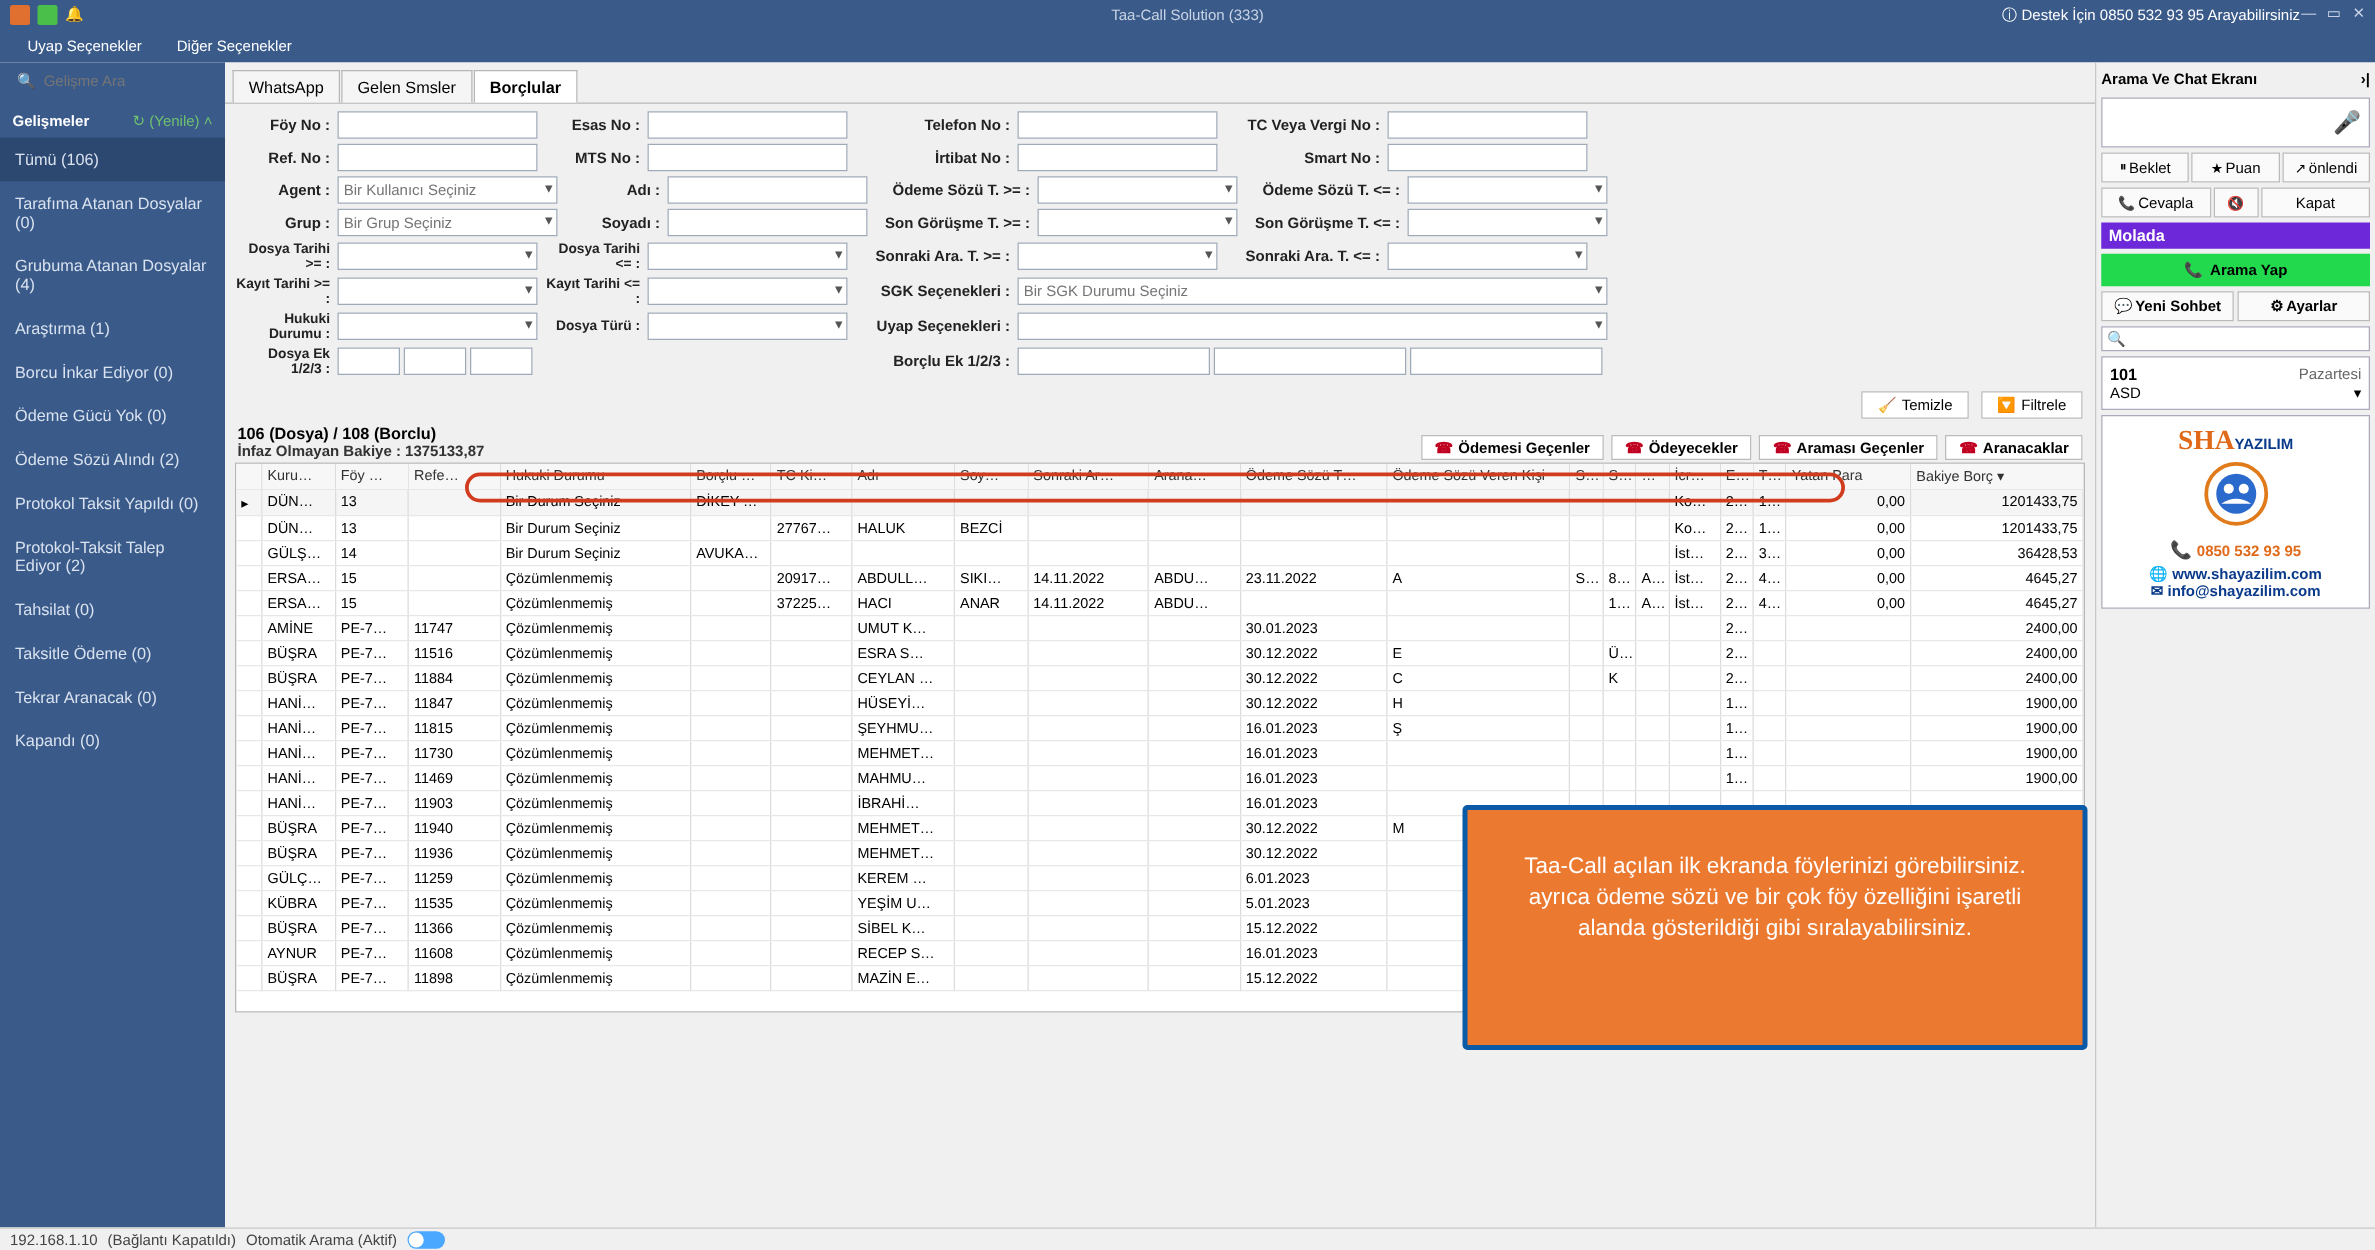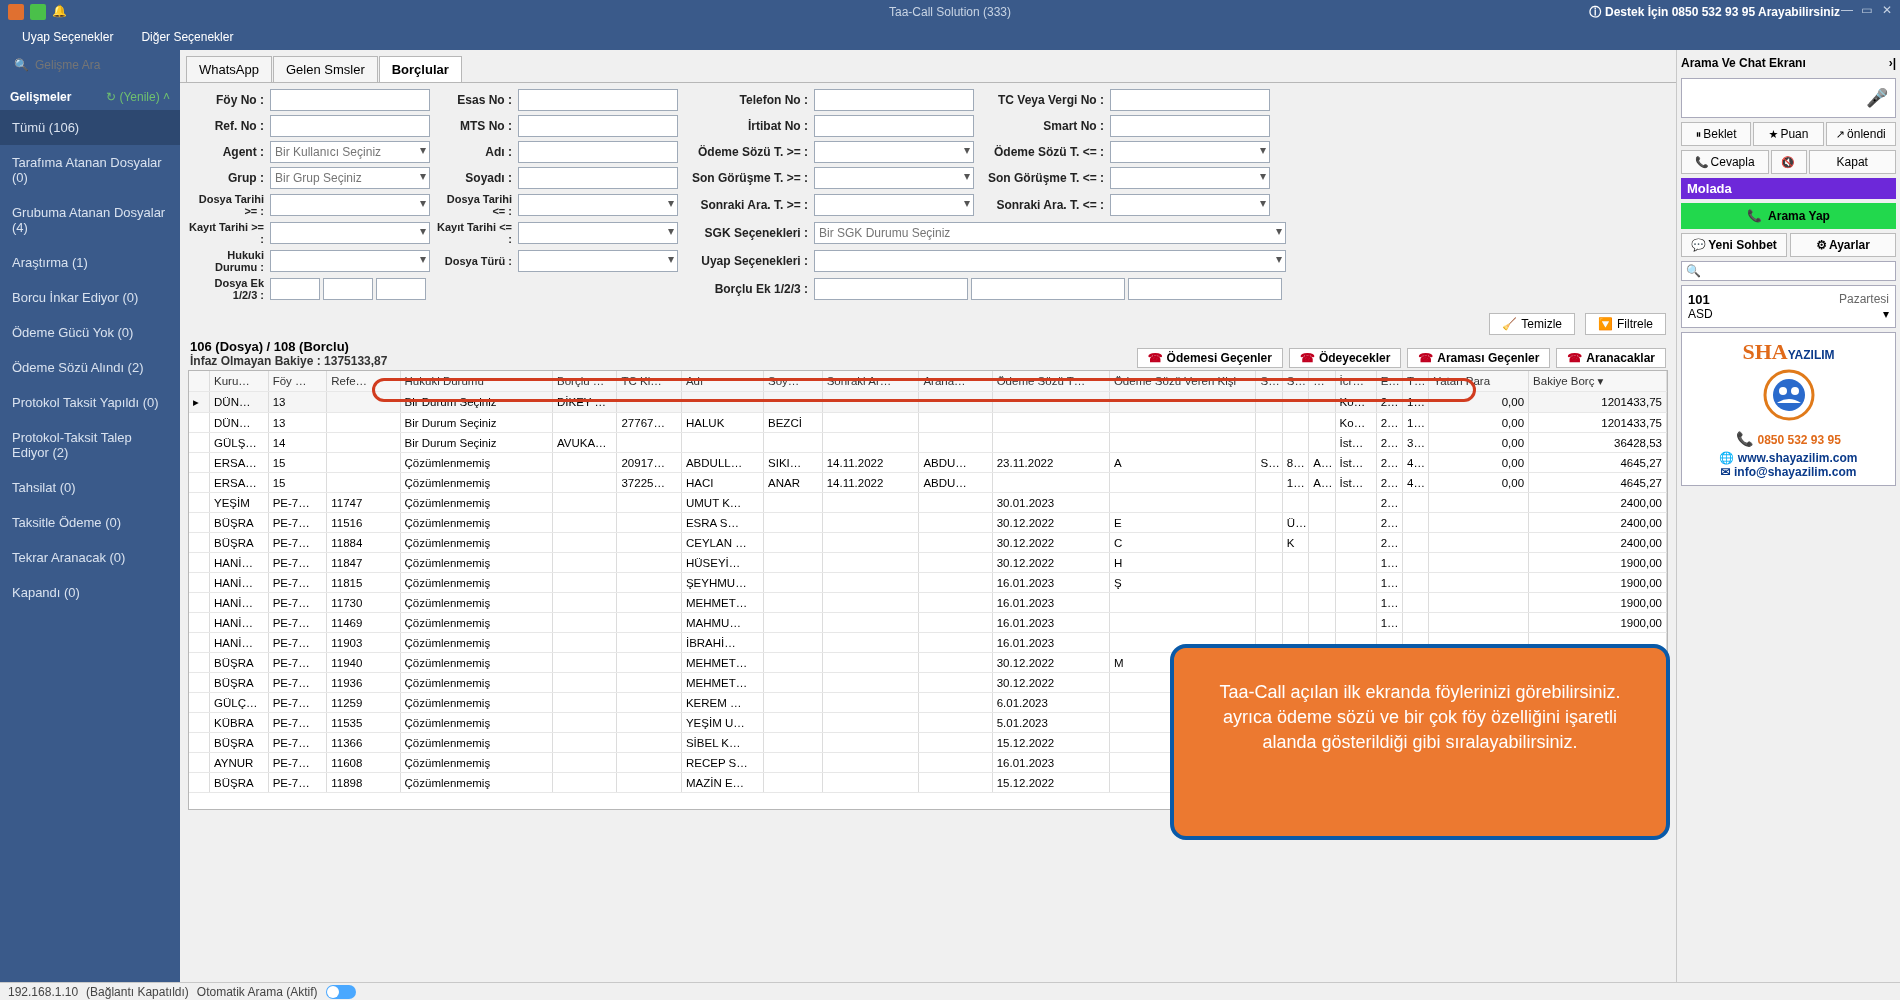--- a/index.html
+++ b/index.html
@@ -1,21 +1,21 @@
 <!DOCTYPE html>
 <html><head>
 <meta charset="utf-8">
 <style>
 *{box-sizing:border-box;margin:0;padding:0;font-family:"Segoe UI",Tahoma,sans-serif;font-size:12px}
 body{background:#f4f4f4;overflow:hidden;width:1900px;height:1000px;position:relative}
 .title-bar{height:24px;background:#3a5a8a;color:#fff;display:flex;align-items:center;padding:0 8px;position:relative}
 .title-bar .icons-left{display:flex;gap:6px}
 .title-bar .icons-left span{width:16px;height:16px;display:inline-block}
 .title-bar .app-title{position:absolute;left:50%;transform:translateX(-50%);font-size:12px;color:#c8d4e4}
-.title-bar .support{position:absolute;right:60px;font-weight:bold;font-size:13px}
+.title-bar .support{position:absolute;right:60px;font-weight:normal;font-size:13px}
 .title-bar .win-btns{position:absolute;right:4px;display:flex;gap:2px}
 .title-bar .win-btns span{width:18px;height:18px;text-align:center;cursor:pointer;color:#c8d4e4}
 .menu-bar{height:26px;background:#3a5a8a;color:#fff;display:flex;align-items:center;padding:0 8px;font-size:14px}
 .menu-bar .menu-item{padding:0 14px;cursor:pointer}
 .main{display:flex;height:932px}
 .sidebar{width:180px;background:#3a5a8a;color:#fff;display:flex;flex-direction:column}
 .sidebar .search-row{display:flex;align-items:center;padding:8px;gap:6px}
 .sidebar .burger{width:18px;height:14px;display:flex;flex-direction:column;justify-content:space-between}
 .sidebar .burger span{height:2px;background:#cdd8e8}
 .sidebar .search-icon{color:#cdd8e8}
@@ -29,21 +29,21 @@
 .tabs .tab{padding:5px 12px;border:1px solid #b7b7b7;background:#f5f5f5;font-size:13px;cursor:pointer;border-bottom:none;margin-right:1px}
 .tabs .tab.active{background:#fff;font-weight:bold}
 .filters{background:#f0f0f0;padding:6px 8px 4px 8px;border-top:1px solid #b7b7b7}
 .filters .row{display:flex;gap:6px;margin-bottom:4px}
 .filters .cell{display:flex;align-items:center}
 .filters .lbl{width:82px;text-align:right;padding-right:6px;font-size:12px;font-weight:bold;color:#222}
 .filters .wide-lbl{width:130px;text-align:right;padding-right:6px;font-size:12px;font-weight:bold;color:#222}
 .filters .in{height:22px;border:1px solid #9faab8;background:#fff;padding:0 4px}
 .filters .w1{width:160px}
 .filters .w2{width:160px}
-.filters .wsel{width:160px}
+.filters .wsel{width:176px}
 .filters .dd{position:relative}
 .filters .dd::after{content:"▾";position:absolute;right:4px;top:2px;color:#555;pointer-events:none}
 .action-bar{display:flex;justify-content:flex-end;gap:10px;padding:4px 10px}
 .action-bar .btn{border:1px solid #bbb;background:#fff;padding:3px 12px;font-size:13px;cursor:pointer;display:flex;align-items:center;gap:4px}
 .summary-row{display:flex;justify-content:space-between;align-items:flex-end;padding:0 10px 2px 10px}
 .summary-row .cnt{font-weight:bold;font-size:13px}
 .summary-row .infaz{font-weight:bold;font-size:12px;color:#333}
 .summary-row .chips{display:flex;gap:6px}
 .summary-row .chip{border:1px solid #bbb;background:#fff;padding:2px 10px;font-size:12px;font-weight:bold;display:flex;align-items:center;gap:4px}
 .summary-row .chip .red-phone{color:#c00020}
@@ -66,21 +66,21 @@
 .right-panel .sub-row .rp-btn{font-size:12px;font-weight:bold}
 .right-panel .search2{border:1px solid #aab;background:#fff;padding:2px 4px;display:flex;align-items:center}
 .right-panel .contact-box{border:1px solid #aab;background:#fff;padding:6px;font-size:11px}
 .right-panel .contact-box .cid{font-weight:bold;font-size:13px}
 .right-panel .contact-box .day{float:right;color:#666}
 .right-panel .logo-box{border:1px solid #aab;background:#fff;padding:6px;text-align:center;font-size:11px}
 .right-panel .logo-box .logo-text{font-family:cursive;font-size:22px;font-weight:bold;color:#e06a1a}
 .right-panel .logo-box .logo-sub{font-size:12px;color:#0a3a8a;font-weight:bold}
 .right-panel .logo-box .phone{color:#e06a1a;font-weight:bold;font-size:14px;margin:4px 0}
 .right-panel .logo-box .site{color:#0a3a8a;font-weight:bold;font-size:12px}
-.callout{position:absolute;left:990px;top:594px;width:500px;height:196px;background:#ec7930;border:4px solid #0a5aa8;border-radius:16px;color:#fff;padding:32px 30px;font-size:18px;text-align:center;line-height:1.4;z-index:6}
+.callout{position:absolute;left:990px;top:594px;width:500px;height:196px;background:#ec7930;border:4px solid #0a5aa8;border-radius:4px;color:#fff;padding:32px 30px;font-size:18px;text-align:center;line-height:1.4;z-index:6}
 .status{position:absolute;bottom:0;left:0;right:0;height:18px;background:#f0f0f0;border-top:1px solid #c8c8c8;font-size:11px;display:flex;align-items:center;padding:0 8px;gap:8px;color:#444}
 .toggle{width:30px;height:14px;background:#4aa8ff;border-radius:7px;position:relative}
 .toggle::after{content:"";width:12px;height:12px;background:#fff;border-radius:50%;position:absolute;left:1px;top:1px}
 </style>
 </head>
 <body>
 
 <div class="title-bar">
   <div class="icons-left">
     <span style="background:#e07030;border-radius:2px"></span>
@@ -465,21 +465,21 @@
               <td>1…</td>
               <td>A…</td>
               <td>İst…</td>
               <td>2…</td>
               <td>4…</td>
               <td class="num">0,00</td>
               <td class="num">4645,27</td>
             </tr>
             <tr>
               <td></td>
-              <td>YEŞİM</td>
+              <td>AMİNE</td>
               <td>PE-7…</td>
               <td>11747</td>
               <td>Çözümlenmemiş</td>
               <td></td>
               <td></td>
               <td>UMUT K…</td>
               <td></td>
               <td></td>
               <td></td>
               <td>30.01.2023</td>

